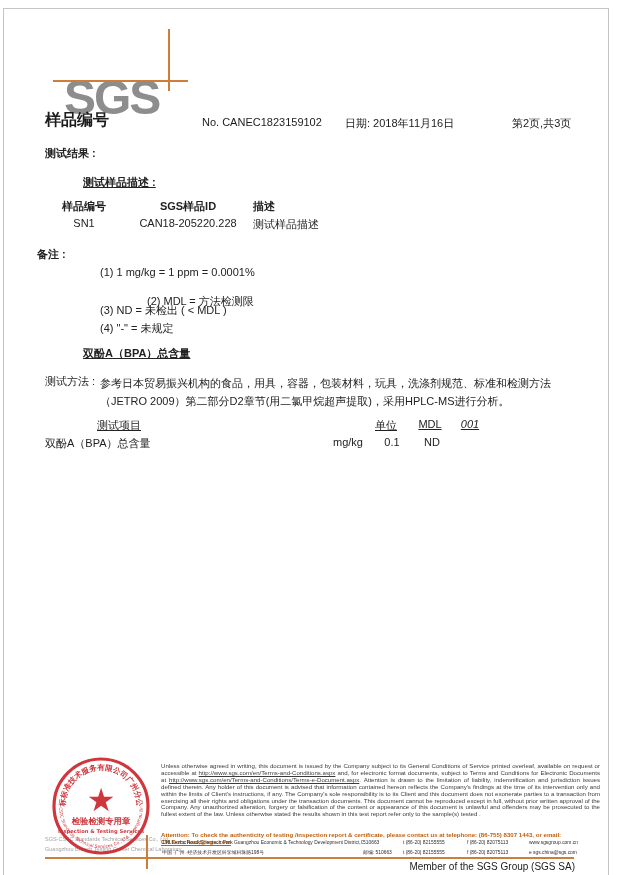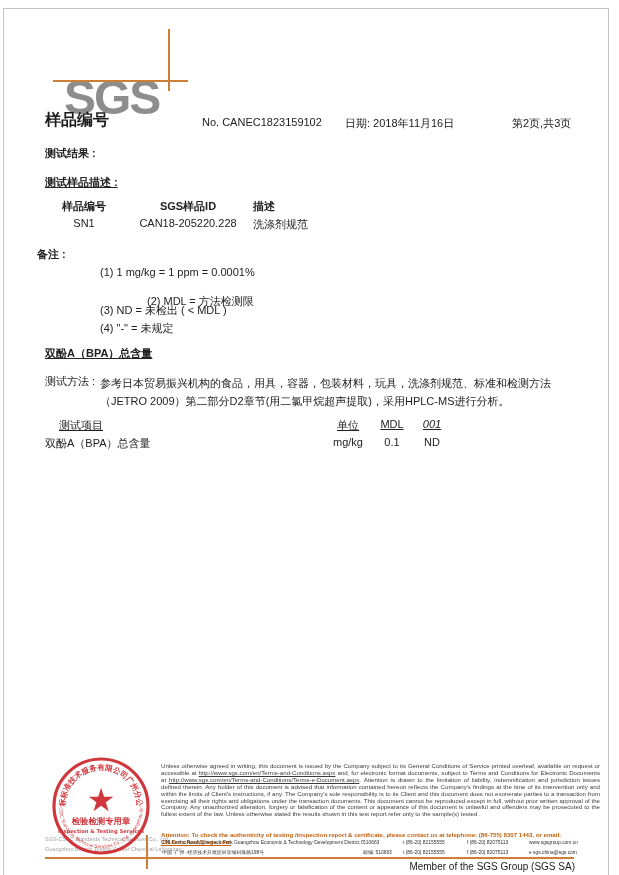--- a/index.html
+++ b/index.html
@@ -1,20 +1,20 @@
 <!DOCTYPE html>
 <html><head>
 <meta charset="utf-8">
 <style>
   html,body{margin:0;padding:0;background:#ffffff;}
   #page{position:relative;width:619px;height:875px;background:#fff;overflow:hidden;
         font-family:"Liberation Sans","DejaVu Sans",sans-serif;color:#222;font-size:11px;}
   .abs{position:absolute;}
   .b{font-weight:bold;}
-  .u{text-decoration:underline;}
+  .u{text-decoration:underline;margin-left:38px;}
   .i{font-style:italic;}
   .ctr{text-align:center;}
   #page-border{position:absolute;left:3px;top:8px;width:604px;height:867px;
                border:1px solid #c4c4c4;border-bottom:none;pointer-events:none;}
   .sgs-logo{font-weight:700;font-size:48px;letter-spacing:-2px;color:#8d8d8d;line-height:1;margin-top:40px;}
   .oline{background:#cd7f3a;}
   .title{font-size:16px;font-weight:bold;color:#1c1c1c;}
   .hrow{font-size:11px;color:#1c1c1c;}
   .note{font-size:11px;}
   .method{width:466px;line-height:18px;font-size:11px;}
@@ -48,21 +48,21 @@
   <div class="abs hrow" style="left:512px;top:116px;">第2页,共3页</div>
 
   <div class="abs b" style="left:45px;top:146px;">测试结果 :</div>
   <div class="abs b u" style="left:45px;top:175px;">测试样品描述 :</div>
 
   <div class="abs b ctr" style="left:44px;top:199px;width:80px;">样品编号</div>
   <div class="abs b ctr" style="left:135px;top:199px;width:106px;">SGS样品ID</div>
   <div class="abs b" style="left:253px;top:199px;">描述</div>
   <div class="abs ctr" style="left:44px;top:217px;width:80px;">SN1</div>
   <div class="abs ctr" style="left:135px;top:217px;width:106px;">CAN18-205220.228</div>
-  <div class="abs" style="left:253px;top:217px;">洗涤剂规范</div>
+  <div class="abs" style="left:253px;top:217px;">测试样品描述</div>
 
   <div class="abs b" style="left:37px;top:247px;">备注 :</div>
   <div class="abs note" style="left:100px;top:266px;">(1) 1 mg/kg = 1 ppm = 0.0001%</div>
   <div class="abs note" style="left:100px;top:294px;margin-left:47px;">(2) MDL = 方法检测限</div>
   <div class="abs note" style="left:100px;top:303px;">(3) ND = 未检出 ( &lt; MDL )</div>
   <div class="abs note" style="left:100px;top:321px;">(4) "-" = 未规定</div>
 
   <div class="abs b u" style="left:45px;top:346px;">双酚A（BPA）总含量</div>
   <div class="abs" style="left:45px;top:374px;">测试方法 :</div>
   <div class="abs method" style="left:100px;top:374px;">参考日本贸易振兴机构的食品，用具，容器，包装材料，玩具，洗涤剂规范、标准和检测方法（JETRO 2009）第二部分D2章节(用二氯甲烷超声提取)，采用HPLC-MS进行分析。</div>

